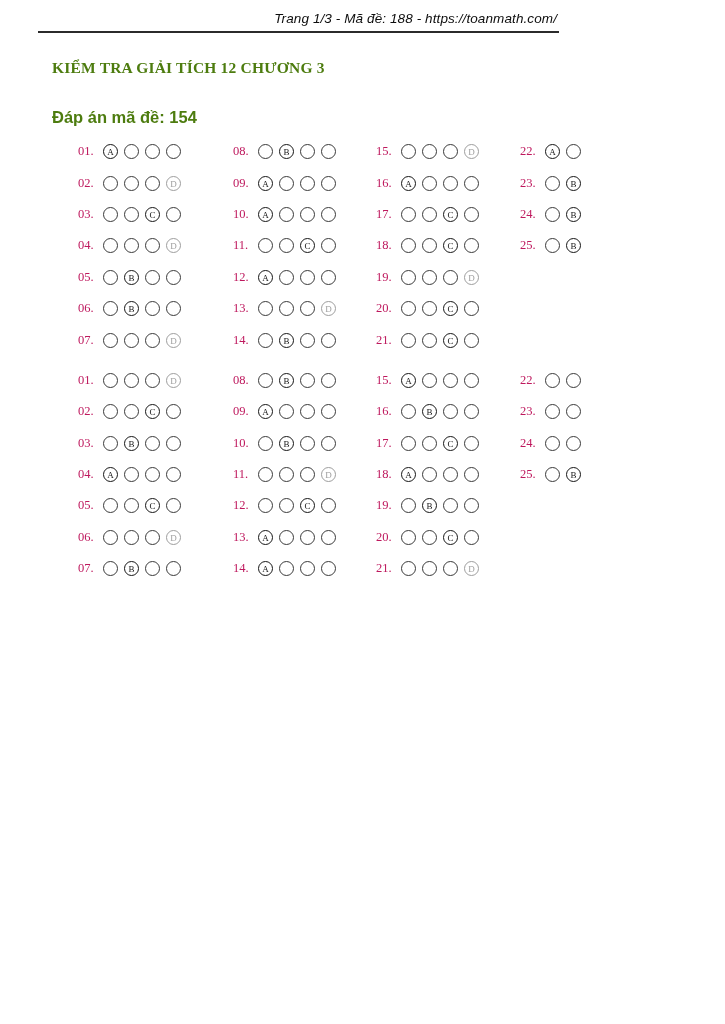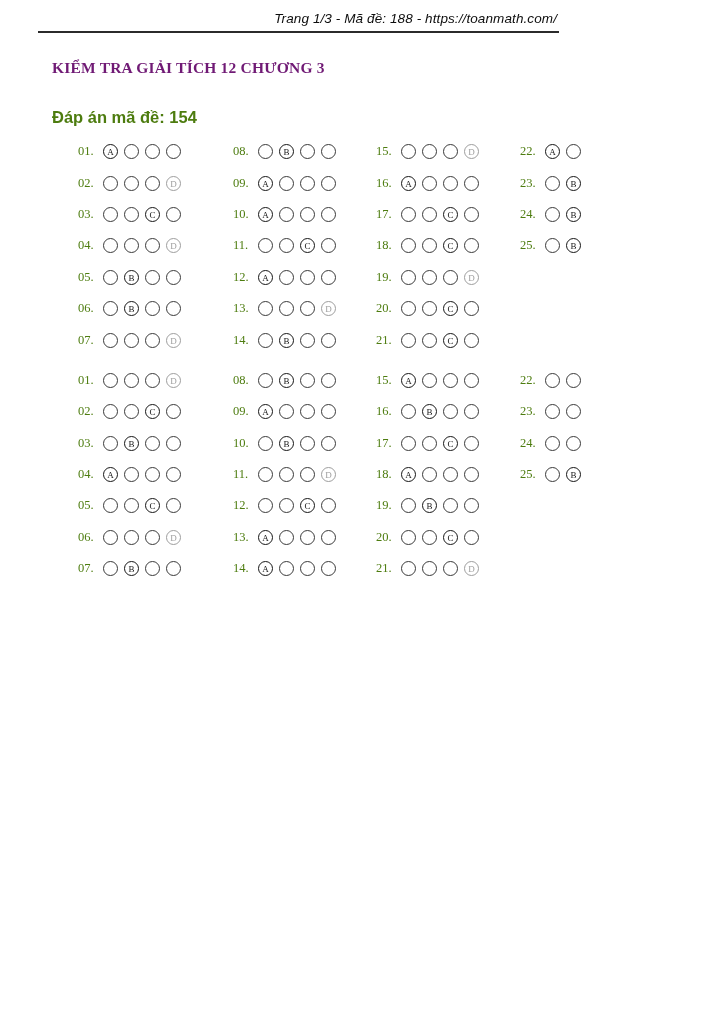--- a/index.html
+++ b/index.html
@@ -22,21 +22,21 @@
     font-style: italic;
     font-size: 13.5px;
     color: #0d0d0d;
     letter-spacing: 0.1px;
   }
   .doc-title {
     margin: 26px 0 0 52px;
     font-family: "Liberation Serif", serif;
     font-weight: bold;
     font-size: 15.5px;
-    color: #701a75;
+    color: #4d7c0f;
     letter-spacing: 0.2px;
     line-height: 18px;
   }
   .section-heading {
     font-family: Liberation Sans, sans-serif;
     font-weight: bold;
     font-size: 16.5px;
     color: #4d7c0f;
     line-height: 19px;
     margin-left: 52px;
@@ -51,21 +51,21 @@
     grid-template-columns: 155px 143px 144px 150px;
     align-items: center;
   }
   .question-row {
     display: flex;
     align-items: center;
   }
   .q-num {
     font-family: "Liberation Serif", serif;
     font-size: 12.5px;
-    color: #4d7c0f;
+    color: #be185d;
     width: 22px;
     margin-right: 3px;
     white-space: nowrap;
   }
   .bubble {
     width: 15px;
     height: 15px;
     margin-right: 6px;
     border: 1px solid #3a3a3a;
     border-radius: 50%;

